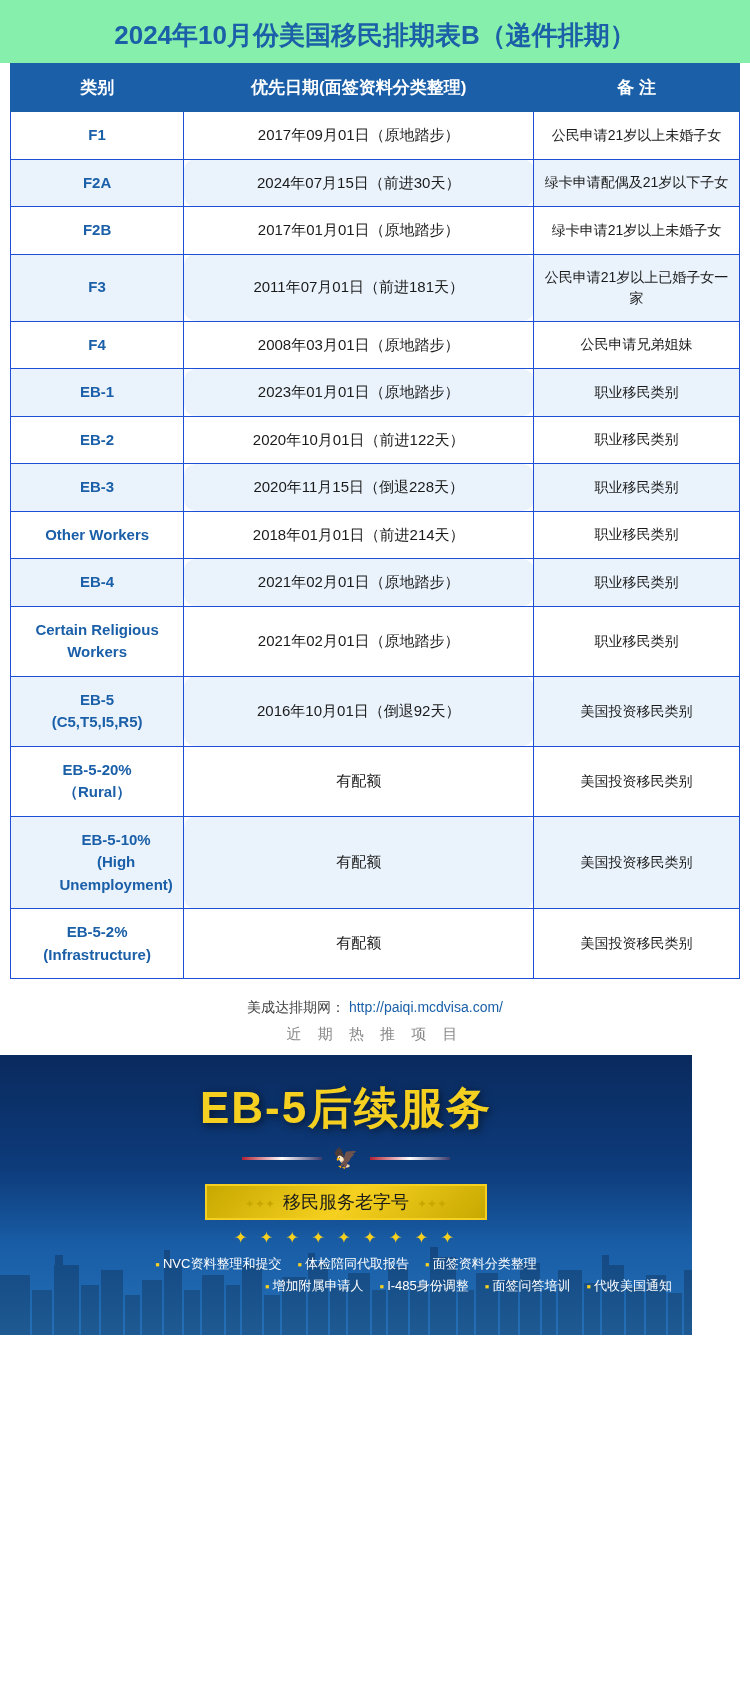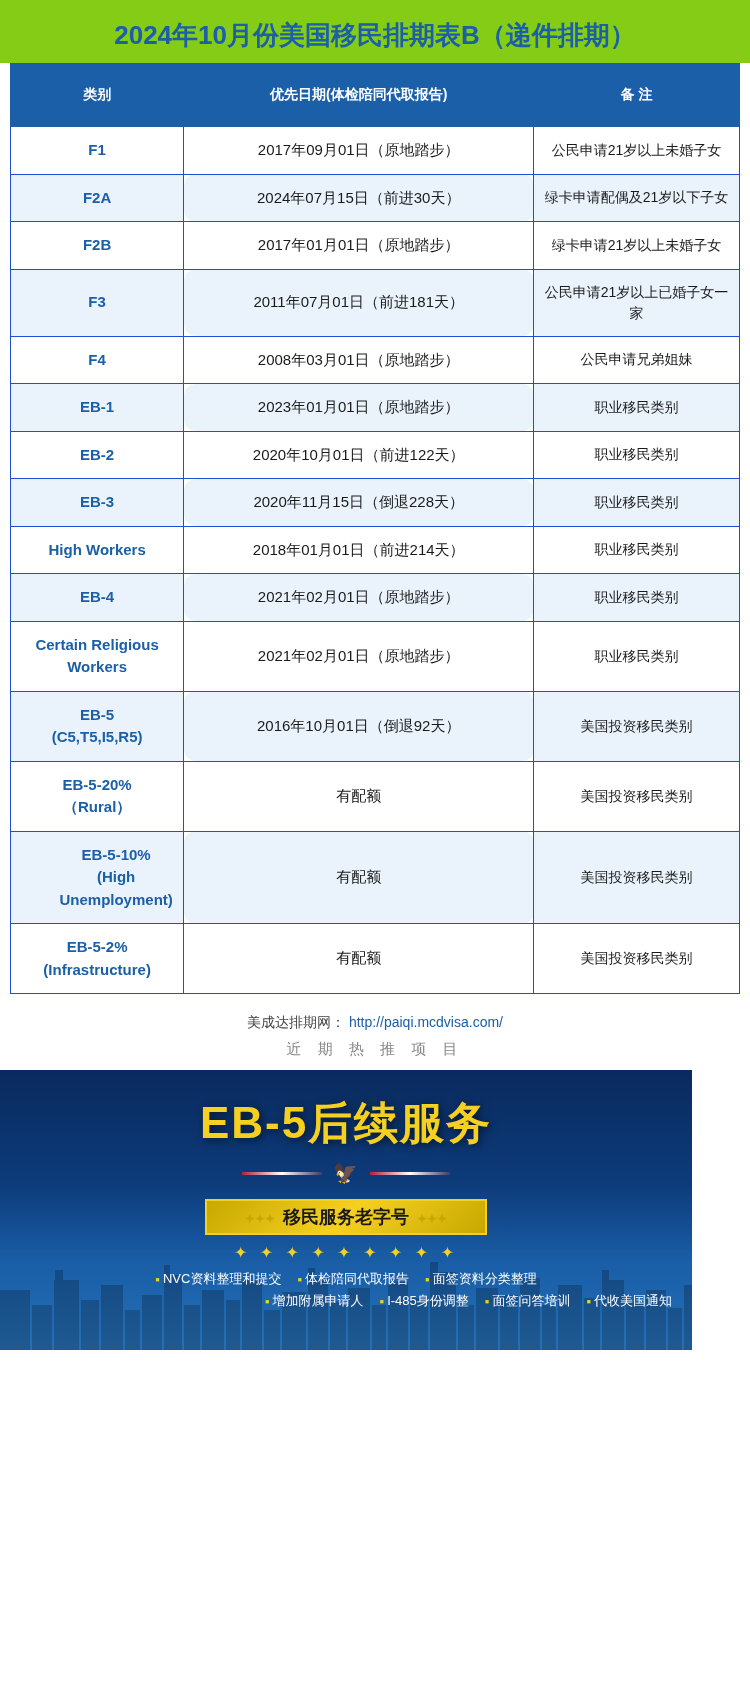--- a/index.html
+++ b/index.html
@@ -4,21 +4,21 @@
   <style>
     * { margin: 0; padding: 0; box-sizing: border-box; }
     body {
       width: 750px;
       font-family: "Microsoft YaHei", "SimHei", "PingFang SC", sans-serif;
       background: #ffffff;
     }
 
     
     .title-section {
-      background: #84cc16;
+      background: #86efac;
       text-align: center;
       padding: 18px 10px 10px;
     }
     .main-title {
       font-size: 26px;
       font-weight: bold;
       color: #1a5fa8;
     }
 
     
@@ -29,23 +29,23 @@
     table {
       width: 100%;
       border-collapse: collapse;
       font-size: 15px;
     }
     thead tr {
       background: #1a5fa8;
       color: #ffffff;
     }
     thead th {
-      padding: 22px 8px;
-      text-align: center;
-      font-size: 14px;
+      padding: 12px 8px;
+      text-align: center;
+      font-size: 17px;
       font-weight: bold;
       border: 1px solid #1a5fa8;
     }
     tbody tr {
       background: #ffffff;
     }
     tbody tr:nth-child(even) {
       background: #eaf3fc;
     }
     tbody td {
@@ -116,21 +116,21 @@
       color: #f5d020;
       text-shadow: 2px 2px 8px rgba(0,0,0,0.6);
       letter-spacing: 2px;
       font-family: "Microsoft YaHei", sans-serif;
     }
     .banner-title-sub {
       background: linear-gradient(135deg, #c8a800, #f5d020, #c8a800);
       border: 2px solid #f5d020;
       color: #1a1a1a;
       font-size: 18px;
-      font-weight: bold;
+      font-weight: normal;
       padding: 4px 30px;
       display: inline-block;
       margin: 6px 0;
       position: relative;
     }
     .banner-title-sub::before,
     .banner-title-sub::after {
       content: "✦✦✦";
       color: #c8a800;
       font-size: 12px;
@@ -195,21 +195,21 @@
 
 <div class="title-section">
   <div class="main-title">2024年10月份美国移民排期表B（递件排期）</div>
 </div>
 
 <div class="table-wrapper">
   <table>
     <thead>
       <tr>
         <th>类别</th>
-        <th>优先日期(体检陪同代取报告)</th>
+        <th>优先日期(面签资料分类整理)</th>
         <th>备  注</th>
       </tr>
     </thead>
     <tbody id="table-body">
     <tr>
           <td style="white-space: pre-line;">F1</td>
           <td>2017年09月01日（原地踏步）</td>
           <td>公民申请21岁以上未婚子女</td>
         </tr>
         <tr>
@@ -241,21 +241,21 @@
           <td style="white-space: pre-line;">EB-2</td>
           <td>2020年10月01日（前进122天）</td>
           <td>职业移民类别</td>
         </tr>
         <tr>
           <td style="white-space: pre-line;">EB-3</td>
           <td>2020年11月15日（倒退228天）</td>
           <td>职业移民类别</td>
         </tr>
         <tr>
-          <td style="white-space: pre-line;">High Workers</td>
+          <td style="white-space: pre-line;">Other Workers</td>
           <td>2018年01月01日（前进214天）</td>
           <td>职业移民类别</td>
         </tr>
         <tr>
           <td style="white-space: pre-line;">EB-4</td>
           <td>2021年02月01日（原地踏步）</td>
           <td>职业移民类别</td>
         </tr>
         <tr>
           <td style="white-space: pre-line;">Certain Religious Workers</td>

